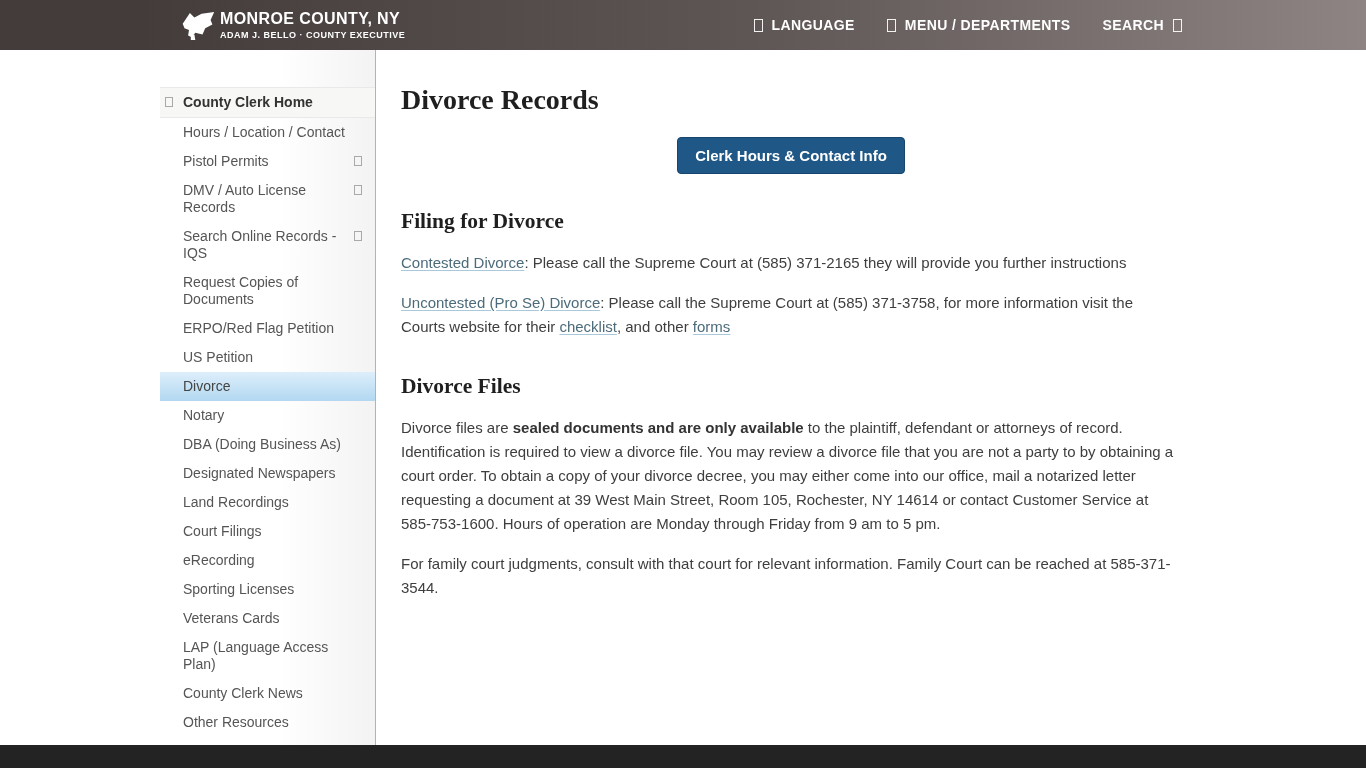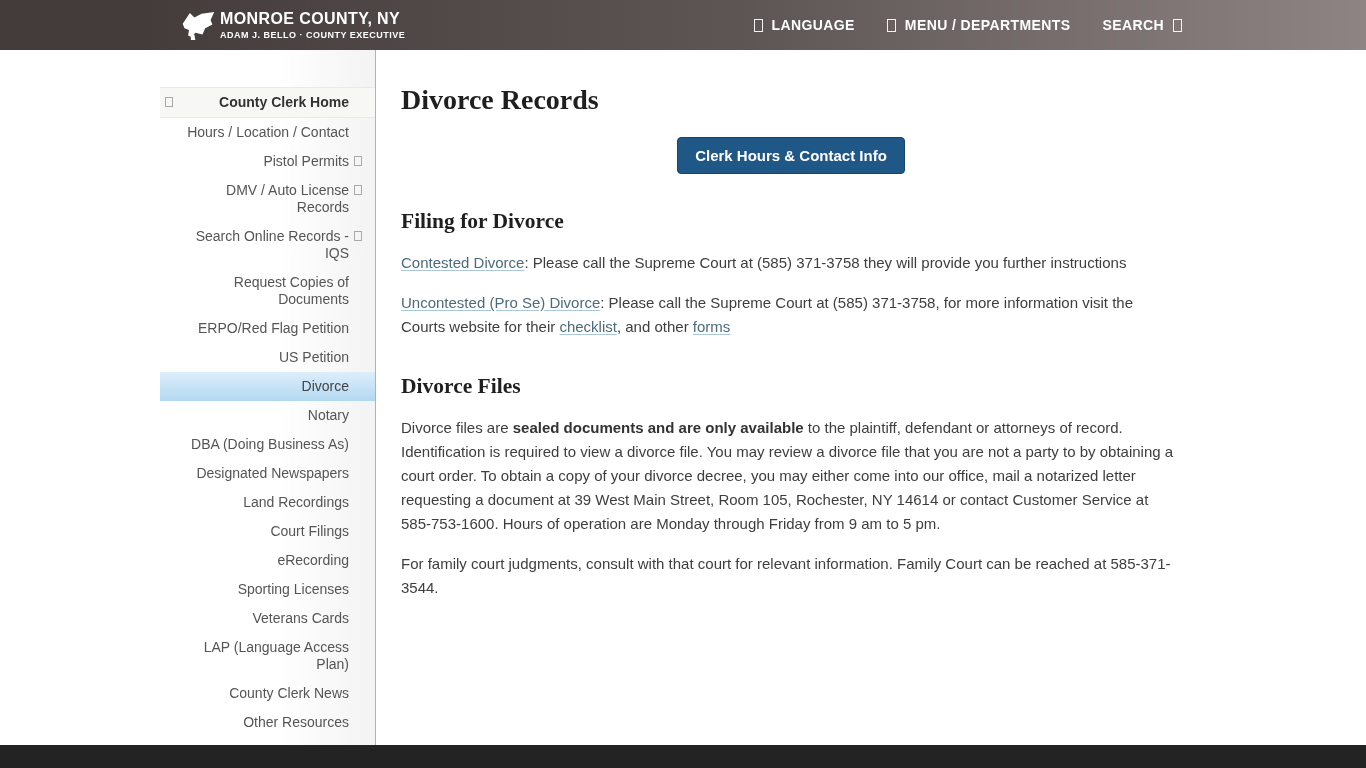--- a/index.html
+++ b/index.html
@@ -24,21 +24,21 @@
     border:1.5px solid rgba(255,255,255,0.92); }
   .tofu.gray { width:8px; height:10px; border:1px solid #a9a9a9; }
 
   
   .body-wrap { flex:1; display:flex; background:#fff; min-height:0; }
   .left-gutter { width:160px; flex-shrink:0; }
   .sidebar { width:216px; flex-shrink:0; border-right:1px solid #b3b3b3;
     background:linear-gradient(to right,#ffffff 55%,#f3f3f3);
     padding-top:37px; display:flex; flex-direction:column; }
   .side-item { position:relative; display:block; padding:6px 26px 6px 23px;
-    font-size:14px; line-height:17px; color:#555; text-decoration:none; cursor:pointer;text-align:right; }
+    font-size:14px; line-height:17px; color:#555; text-decoration:none; cursor:pointer; }
   .side-item.home { font-weight:bold; color:#333; background:#f7f7f5;
     border-top:1px solid #e9e9e7; border-bottom:1px solid #e9e9e7; }
   .side-item.selected { background:linear-gradient(to bottom,#ddeefb,#b2d8f1); color:#444; }
   .left-icon { position:absolute; left:5px; top:9px; }
   .right-icon { position:absolute; right:13px; top:9px; }
 
   .main { flex:1; padding:33px 0 0 25px; }
   h1 { font-family:"Liberation Serif","DejaVu Serif",serif; font-size:28px;
     line-height:34px; color:#1f1f1f; margin-bottom:0; }
   .btn-row { width:780px; text-align:center; margin:20px 0 0; }
@@ -111,21 +111,21 @@
         <a class="side-item"><span class="side-label">County Clerk News</span></a>
         <a class="side-item"><span class="side-label">Other Resources</span></a>
       </nav>
     <main class="main">
       <h1>Divorce Records</h1>
       <div class="btn-row">
         <button class="btn-primary">Clerk Hours &amp; Contact Info</button>
       </div>
       <div id="sections">
           <h2>Filing for Divorce</h2>
-          <p><a class="txt-link">Contested Divorce</a><span>: Please call the Supreme Court at (585) 371-3758 they will provide you further instructions</span></p>
+          <p><a class="txt-link">Contested Divorce</a><span>: Please call the Supreme Court at (585) 371-2165 they will provide you further instructions</span></p>
           <p><a class="txt-link">Uncontested (Pro Se) Divorce</a><span>: Please call the Supreme Court at (585) 371-3758, for more information visit the Courts website for their </span><a class="txt-link">checklist</a><span>, and other </span><a class="txt-link">forms</a></p>
           <h2>Divorce Files</h2>
           <p><span>Divorce files are </span><strong>sealed documents and are only available</strong><span> to the plaintiff, defendant or attorneys of record. Identification is required to view a divorce file. You may review a divorce file that you are not a party to by obtaining a court order. To obtain a copy of your divorce decree, you may either come into our office, mail a notarized letter requesting a document at 39 West Main Street, Room 105, Rochester, NY 14614 or contact Customer Service at 585-753-1600. Hours of operation are Monday through Friday from 9 am to 5 pm.</span></p>
           <p><span>For family court judgments, consult with that court for relevant information. Family Court can be reached at 585-371-3544.</span></p>
         </div>
     </main>
   </div>
 
   <footer class="footer"></footer>
 

